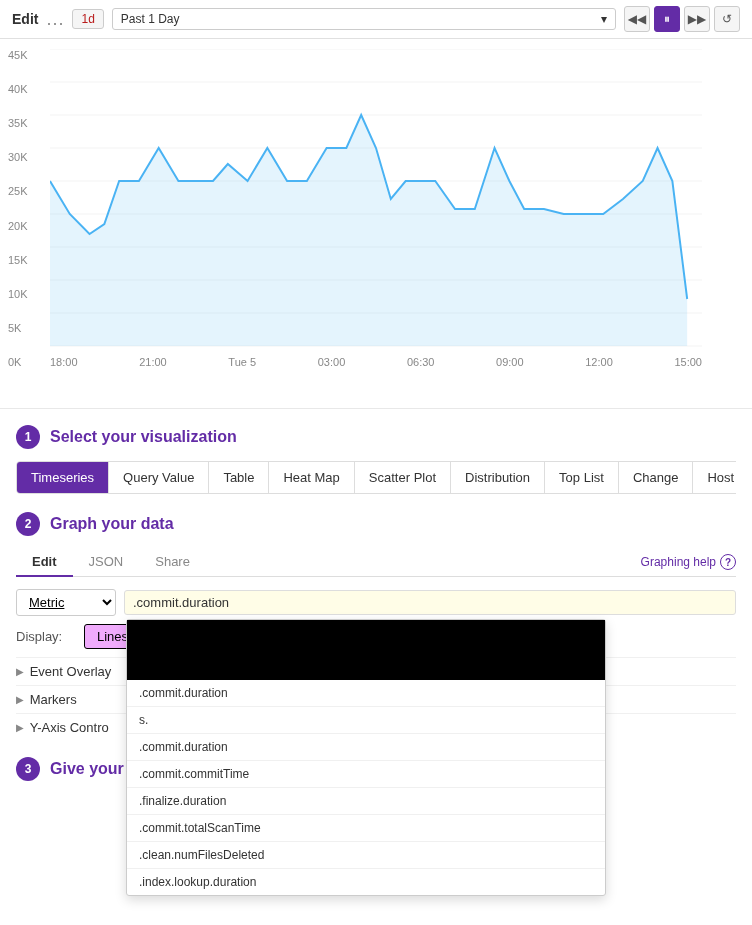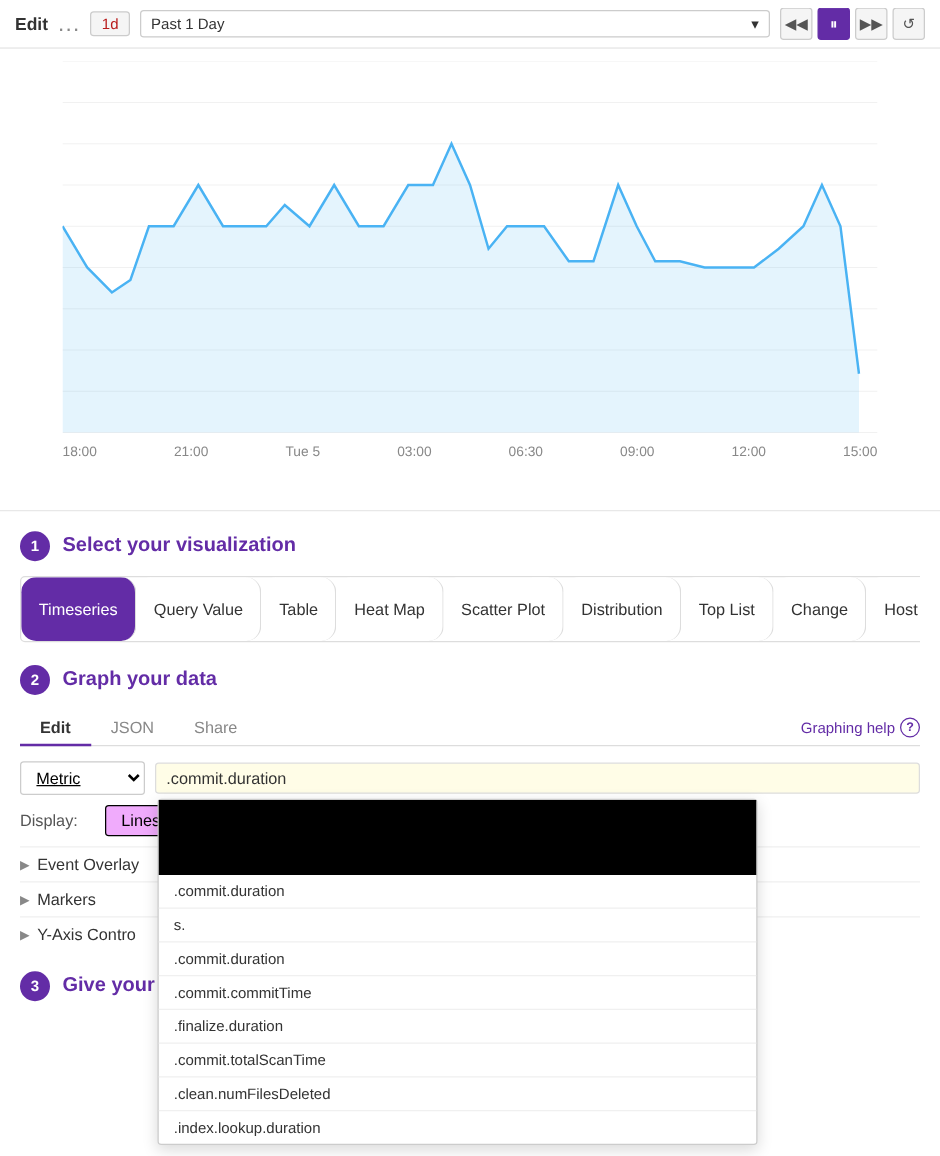--- a/index.html
+++ b/index.html
@@ -137,28 +137,27 @@
     
     .viz-tabs {
       display: flex;
       gap: 0;
       border: 1px solid #ddd;
       border-radius: 4px;
       overflow: hidden;
       width: fit-content;
     }
     .viz-tab {
-      padding: 18px 14px;
+      padding: 8px 14px;
       font-size: 13px;
       cursor: pointer;
       border-right: 1px solid #ddd;
       background: #fff;
       color: #333;
       white-space: nowrap;
-      border-radius: 12px;
     }
     .viz-tab:last-child { border-right: none; }
     .viz-tab.active {
       background: #632ca6;
       color: #fff;
     }
     .viz-tabs-wrapper {
       overflow-x: auto;
       padding-bottom: 2px;
     }
@@ -345,20 +344,32 @@
   </div>
   <div class="toolbar-icons">
     <button class="toolbar-icon-btn">◀◀</button>
     <button class="toolbar-icon-btn active">⏸</button>
     <button class="toolbar-icon-btn">▶▶</button>
     <button class="toolbar-icon-btn">↺</button>
   </div>
 </div>
 
 <div class="chart-area">
+  <div class="chart-y-labels">
+    <span>45K</span>
+    <span>40K</span>
+    <span>35K</span>
+    <span>30K</span>
+    <span>25K</span>
+    <span>20K</span>
+    <span>15K</span>
+    <span>10K</span>
+    <span>5K</span>
+    <span>0K</span>
+  </div>
   <svg class="chart-svg" viewBox="0 0 660 300" preserveAspectRatio="none">
 
     <line x1="0" y1="0" x2="660" y2="0" stroke="#e8e8e8" stroke-width="0.5"></line>
     <line x1="0" y1="33" x2="660" y2="33" stroke="#e8e8e8" stroke-width="0.5"></line>
     <line x1="0" y1="66" x2="660" y2="66" stroke="#e8e8e8" stroke-width="0.5"></line>
     <line x1="0" y1="99" x2="660" y2="99" stroke="#e8e8e8" stroke-width="0.5"></line>
     <line x1="0" y1="132" x2="660" y2="132" stroke="#e8e8e8" stroke-width="0.5"></line>
     <line x1="0" y1="165" x2="660" y2="165" stroke="#e8e8e8" stroke-width="0.5"></line>
     <line x1="0" y1="198" x2="660" y2="198" stroke="#e8e8e8" stroke-width="0.5"></line>
     <line x1="0" y1="231" x2="660" y2="231" stroke="#e8e8e8" stroke-width="0.5"></line>

